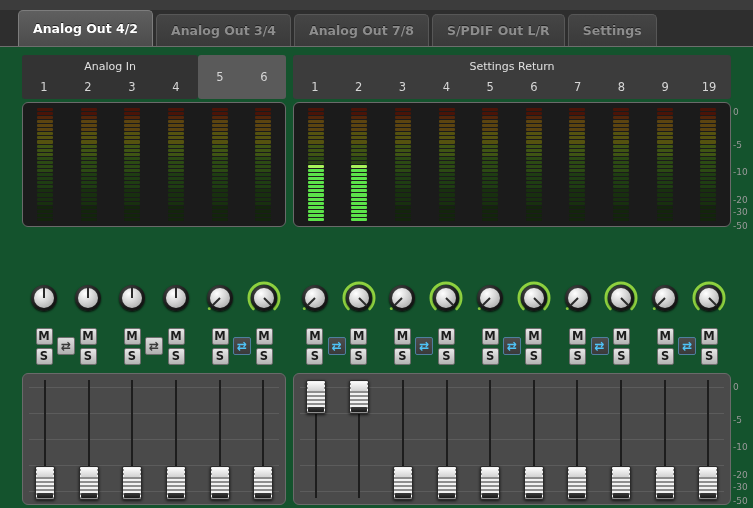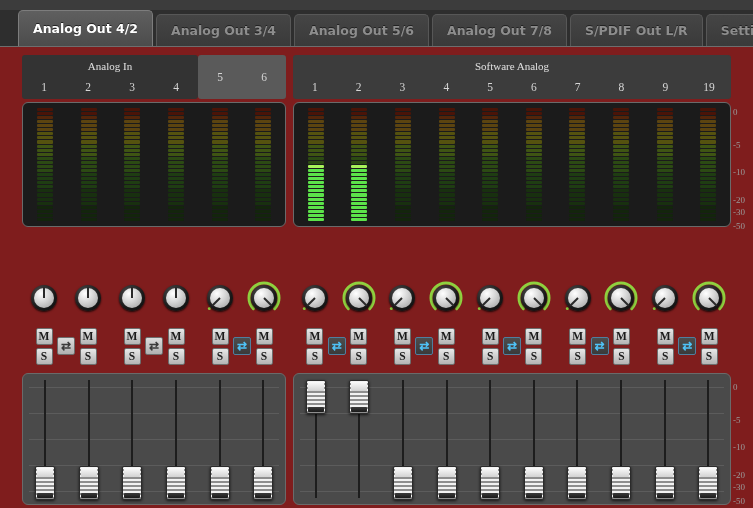--- a/index.html
+++ b/index.html
@@ -54,22 +54,21 @@
     height: 36px;
     color: #ffffff;
     background: linear-gradient(180deg,#5f5f5f 0%, #4c4c4c 100%);
     border-color: #7d7d7d;
   }
 
   
   .body-area {
     position: absolute;
     top: 47px; left: 0; right: 0; bottom: 0;
-    background: #7f1d1d;
-    font-family: Liberation Serif, serif;
+    background: #14532d;
   }
 
   
   .header-row {
     position: absolute;
     top: 8px;
     height: 44px;
     display: flex;
   }
   .hdr-left  { left: 22px;  width: 264px; }
@@ -340,21 +339,20 @@
   }
 </style>
 </head>
 <body>
 
 <div class="app-window">
 
   <div class="tab-bar">
       <div class="tab active">Analog Out 4/2</div>
       <div class="tab">Analog Out 3/4</div>
-      <div class="tab">Analog Out 5/6</div>
       <div class="tab">Analog Out 7/8</div>
       <div class="tab">S/PDIF Out L/R</div>
       <div class="tab">Settings</div>
     </div>
 
   <div class="body-area">
 
     <div class="header-row hdr-left">
         <div class="hdr-group dark" style="flex: 4 1 0%;">
           <div class="hdr-title">Analog In</div>
@@ -368,21 +366,21 @@
         <div class="hdr-group light" style="flex: 2 1 0%;">
           <div class="hdr-nums">
             <div class="hdr-num">5</div>
             <div class="hdr-num">6</div>
           </div>
         </div>
       </div>
 
     <div class="header-row hdr-right">
       <div class="hdr-group flat" style="flex:1">
-        <div class="hdr-title">Software Analog</div>
+        <div class="hdr-title">Settings Return</div>
         <div class="hdr-nums">
             <div class="hdr-num">1</div>
             <div class="hdr-num">2</div>
             <div class="hdr-num">3</div>
             <div class="hdr-num">4</div>
             <div class="hdr-num">5</div>
             <div class="hdr-num">6</div>
             <div class="hdr-num">7</div>
             <div class="hdr-num">8</div>
             <div class="hdr-num">9</div>

